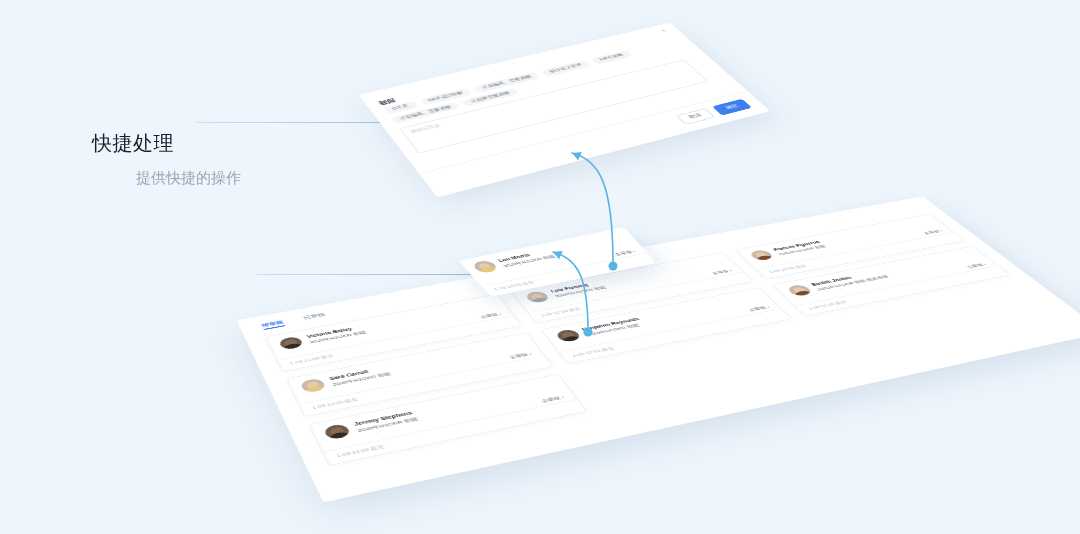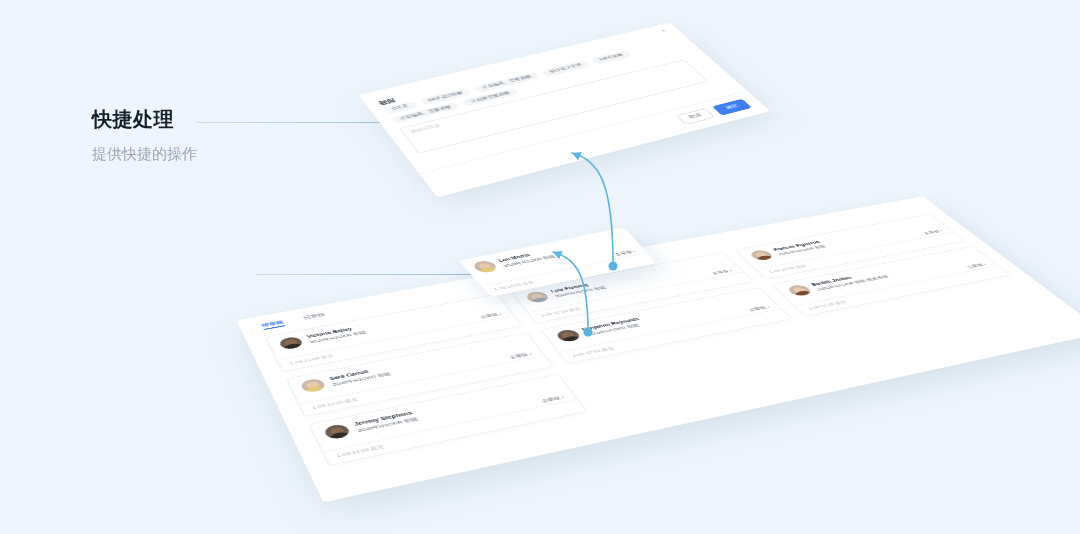--- a/index.html
+++ b/index.html
@@ -8,25 +8,26 @@
     background:#eef5fc;
     font-family:"Liberation Sans","DejaVu Sans",sans-serif;
     overflow:hidden;
     position:relative;
   }
   .stage{position:absolute;inset:0;}
 
   
   .anno{position:absolute;}
   .anno-title{
-    font-size:20px;font-weight:bold;color:#15202b;letter-spacing:.5px;
+    font-size:20px;font-weight:normal;color:#15202b;letter-spacing:.5px;
     white-space:nowrap;
+    margin-top:24px;
   }
   .anno-sub{
-    margin-top:12px;font-size:15px;color:#9aa5b1;white-space:nowrap;
+    margin-top:12px;font-size:15px;color:#9aa5b1;white-space:nowrap;margin-left:44px;
   }
   .leader{
     position:absolute;height:1px;
     background:linear-gradient(to right,#cfe0ef,#8fb2cc);
   }
 
   
   .scene{
     position:absolute;
     transform-style:preserve-3d;

